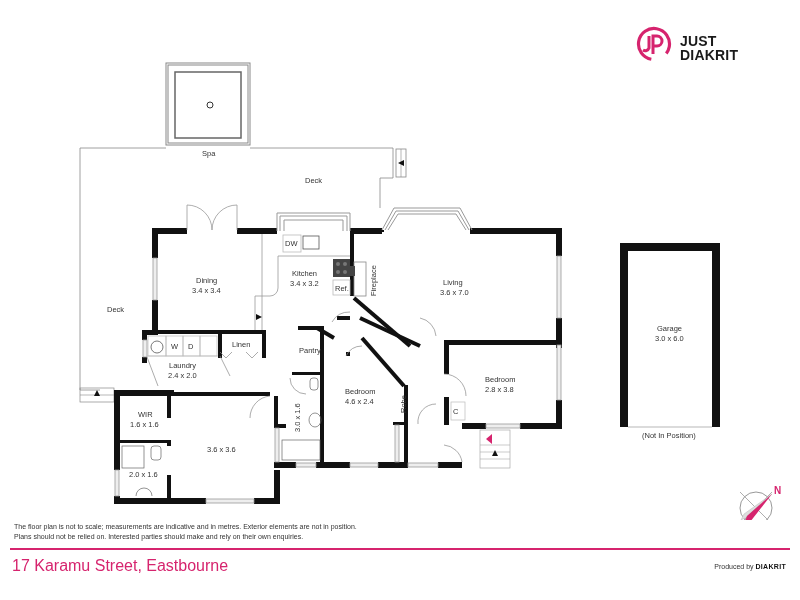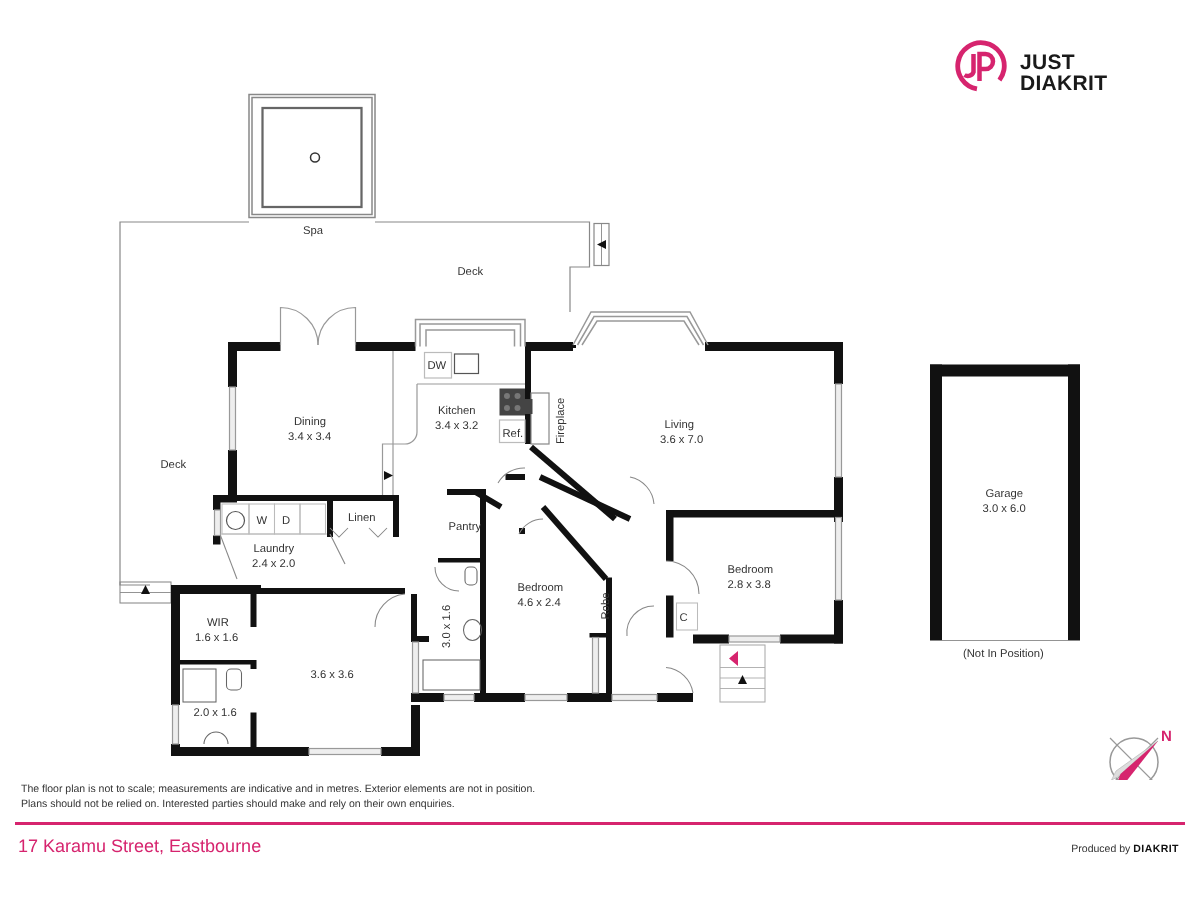--- a/index.html
+++ b/index.html
@@ -6,21 +6,21 @@
     body {
       width: 800px; height: 600px; background: #ffffff; position: relative; overflow: hidden;
       font-family: "Liberation Sans", sans-serif; color: #222;
     }
     .logo { position: absolute; left: 636px; top: 26px; display: flex; align-items: flex-end; gap: 8px; }
     .logo-text { font-weight: bold; font-size: 14px; line-height: 14px; color: #1a1a1a; letter-spacing: 0.2px; }
     .plan { position: absolute; left: 0; top: 0; }
     .plan text { font-family: "Liberation Sans", sans-serif; font-size: 7.5px; fill: #333; }
     .disclaimer { position: absolute; left: 14px; top: 522px; font-size: 7px; line-height: 9.5px; color: #333; }
     .rule { position: absolute; left: 10px; top: 548px; width: 780px; height: 2px; background: #d6246e; }
-    .address { position: absolute; left: 12px; top: 557px; font-size: 12px; color: #d6246e; }
+    .address { position: absolute; left: 12px; top: 557px; font-size: 16px; color: #d6246e; }
     .credit { position: absolute; right: 14px; top: 563px; font-size: 7px; color: #333; }
     .credit b { font-weight: bold; color: #111; letter-spacing: 0.3px; }
   </style>
 </head>
 <body>
 
 <div class="logo">
   <svg width="36" height="36" viewBox="0 0 36 36">
     <circle cx="18" cy="18" r="15.5" fill="none" stroke="#d6246e" stroke-width="3.2" stroke-dasharray="80 18" transform="rotate(100 18 18)"></circle>
     <path d="M13 10 V22 a4 4 0 0 1 -6 2" fill="none" stroke="#d6246e" stroke-width="3"></path>

